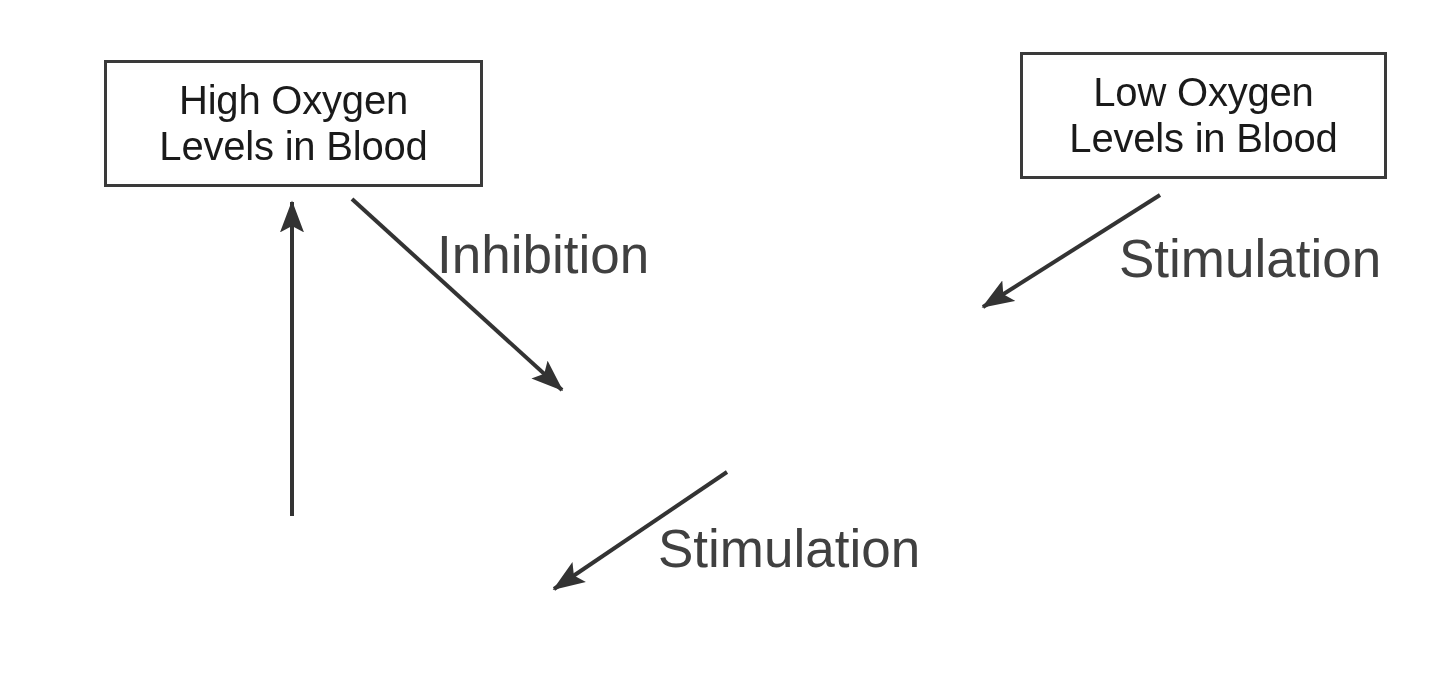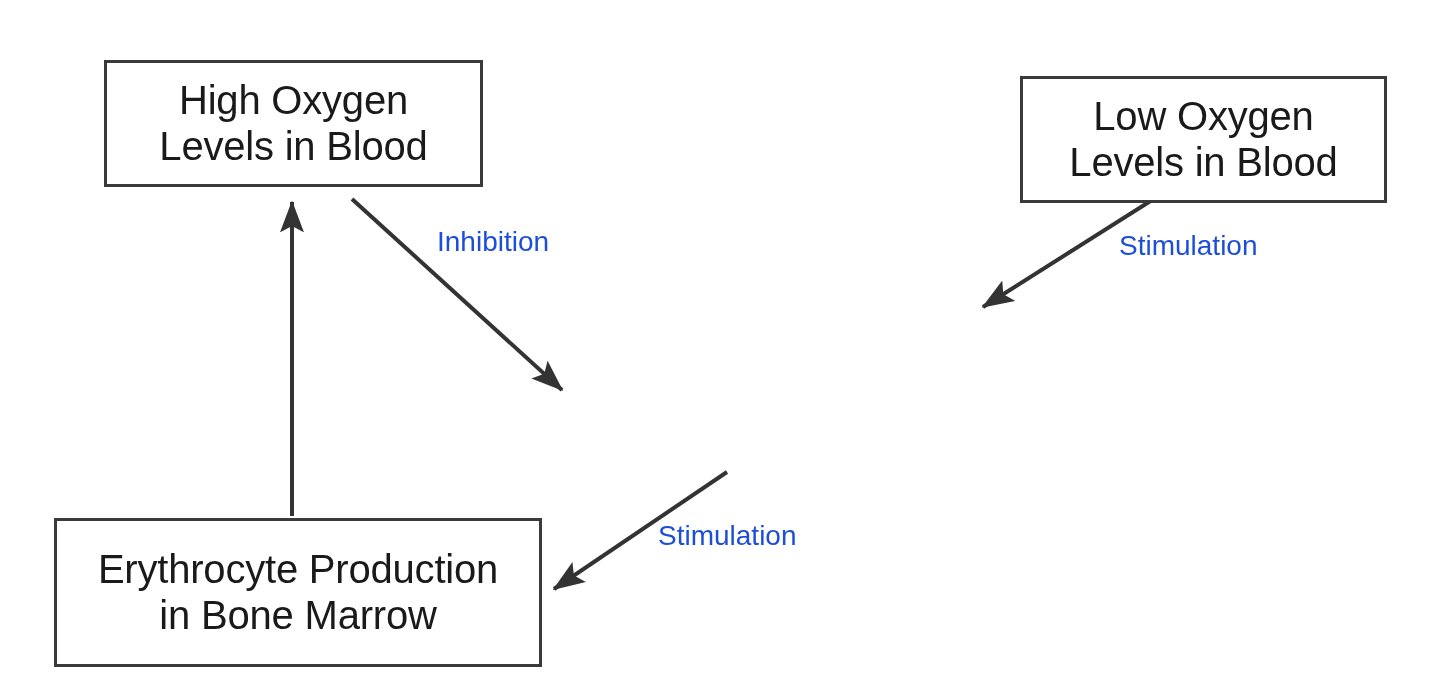--- a/index.html
+++ b/index.html
@@ -37,29 +37,29 @@
     text-align: center;
     color: #1a1a1a;
     font-size: 40px;
     line-height: 1.14;
     letter-spacing: -0.2px;
     white-space: pre-line;
     z-index: 2;
   }
   .edge-label {
     position: absolute;
-    color: #1d4ed8;
-    font-size: 28px;
+    color: #404040;
+    font-size: 53px;
     line-height: 1;
     white-space: nowrap;
     z-index: 3;
   }
   
   #node-high-oxygen   { left: 104px; top: 60px;  width: 379px; height: 127px; }
-  #node-low-oxygen    { left: 1020px; top: 76px; width: 367px; height: 127px; }
+  #node-low-oxygen    { left: 1020px; top: 52px; width: 367px; height: 127px; }
   #node-epo-secretion { left: 570px; top: 320px; width: 546px; height: 147px; }
   #node-erythrocyte   { left: 54px;  top: 518px; width: 488px; height: 149px; }
   
   #label-inhibition           { left: 437px;  top: 228px; }
   #label-stimulation-low-oxy  { left: 1119px; top: 232px; }
   #label-stimulation-epo      { left: 658px;  top: 522px; }
 </style>
 </head>
 <body>
 
@@ -81,22 +81,20 @@
     <line x1="727" y1="472" x2="554" y2="589" stroke="#333333" stroke-width="4" marker-end="url(#arrowhead)"></line>
   </svg>
 
   <div class="node-box" id="node-high-oxygen">High Oxygen
 Levels in Blood</div>
 
   <div class="node-box" id="node-low-oxygen">Low Oxygen
 Levels in Blood</div>
 
 
-  <div class="node-box" id="node-erythrocyte">Erythrocyte Production
-in Bone Marrow</div>
 
   <div class="edge-label" id="label-inhibition">Inhibition</div>
 
   <div class="edge-label" id="label-stimulation-low-oxy">Stimulation</div>
 
   <div class="edge-label" id="label-stimulation-epo">Stimulation</div>
 
 </div>
 
 </body></html>

